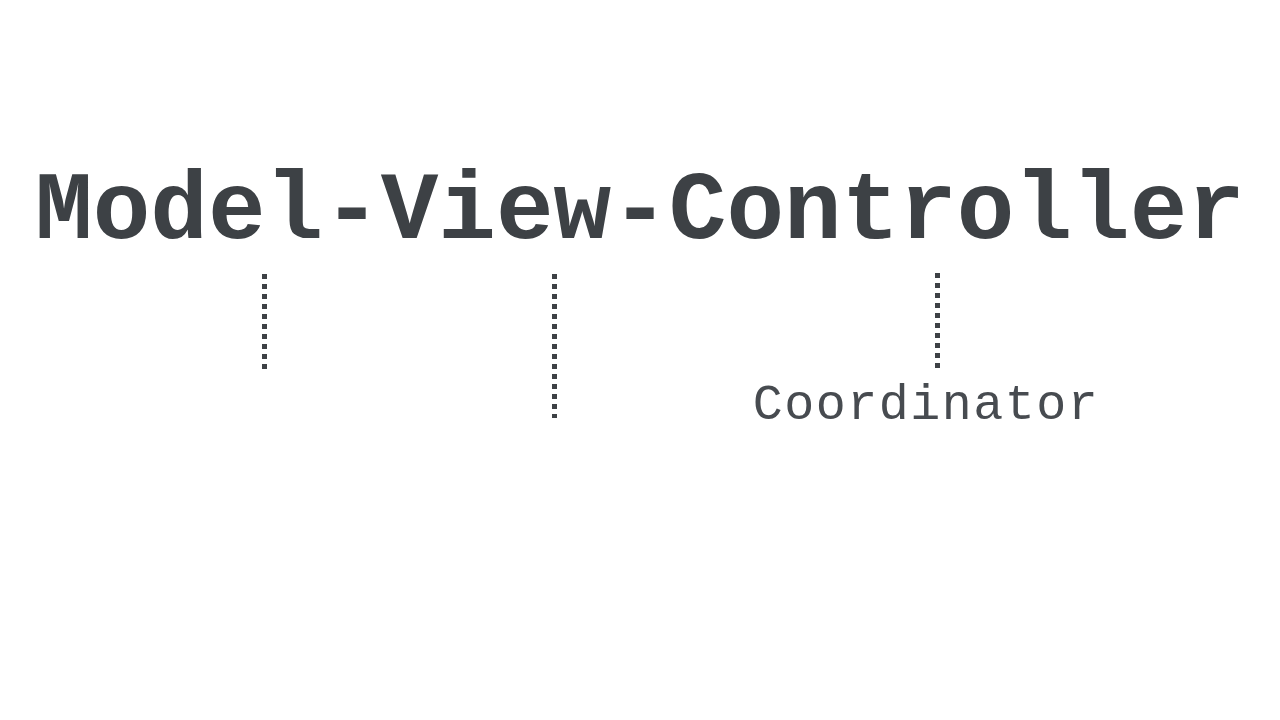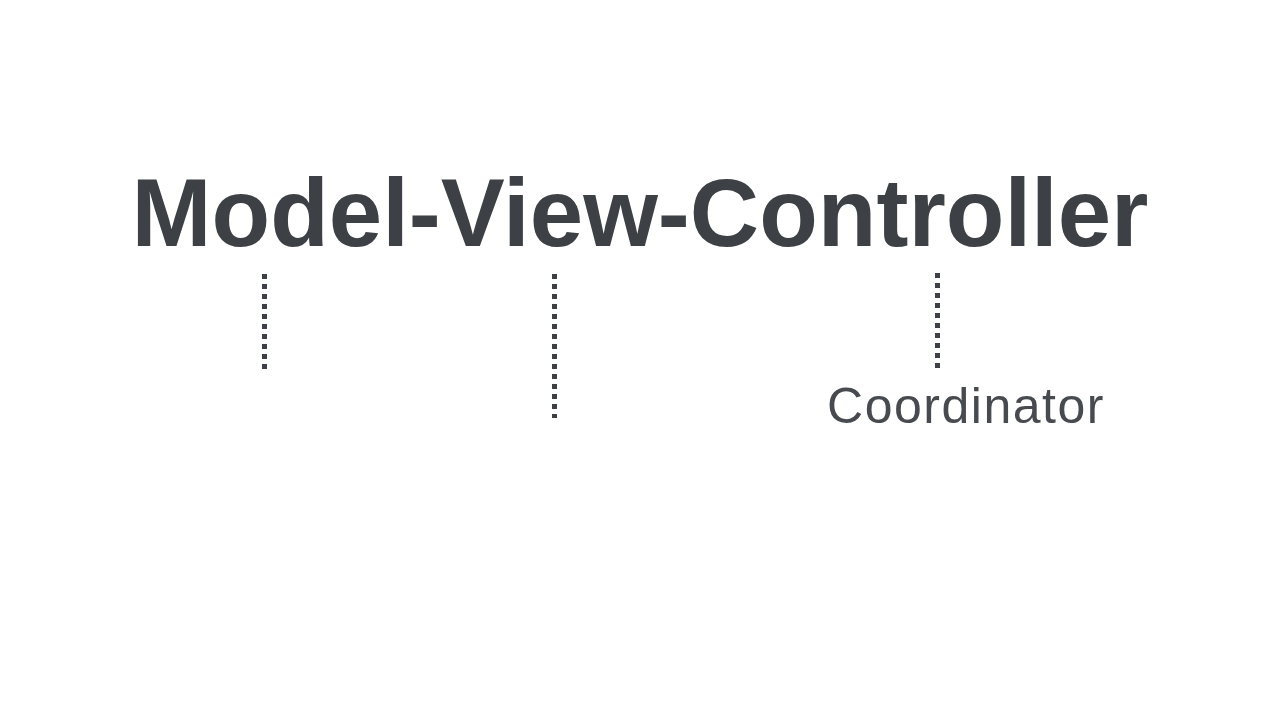--- a/index.html
+++ b/index.html
@@ -6,21 +6,21 @@
     margin: 0;
     padding: 0;
     background: #ffffff;
   }
   .canvas {
     position: relative;
     width: 1280px;
     height: 720px;
     background: #ffffff;
     overflow: hidden;
-    font-family: Liberation Sans, sans-serif;
+    font-family: Liberation Mono, monospace;
   }
   .title {
     position: absolute;
     top: 165px;
     left: 0;
     width: 1280px;
     margin: 0;
     text-align: center;
     font-size: 96px;
     line-height: 1;
@@ -44,21 +44,21 @@
     transform: translateX(-50%);
     font-size: 50px;
     line-height: 1;
     font-weight: 300;
     letter-spacing: 1.5px;
     color: #474b50;
     white-space: nowrap;
   }
   .label.data        { left: 254px; top: 384px; }
   .label.ui          { left: 546px; top: 433px; }
-  .label.coordinator { left: 926px; top: 381px; margin-left: 40px; }
+  .label.coordinator { left: 926px; top: 381px; }
 </style>
 </head>
 <body>
 
 <div class="canvas">
 
   <h1 class="title">Model-View-Controller</h1>
 
   <div class="connector model"></div>
 

